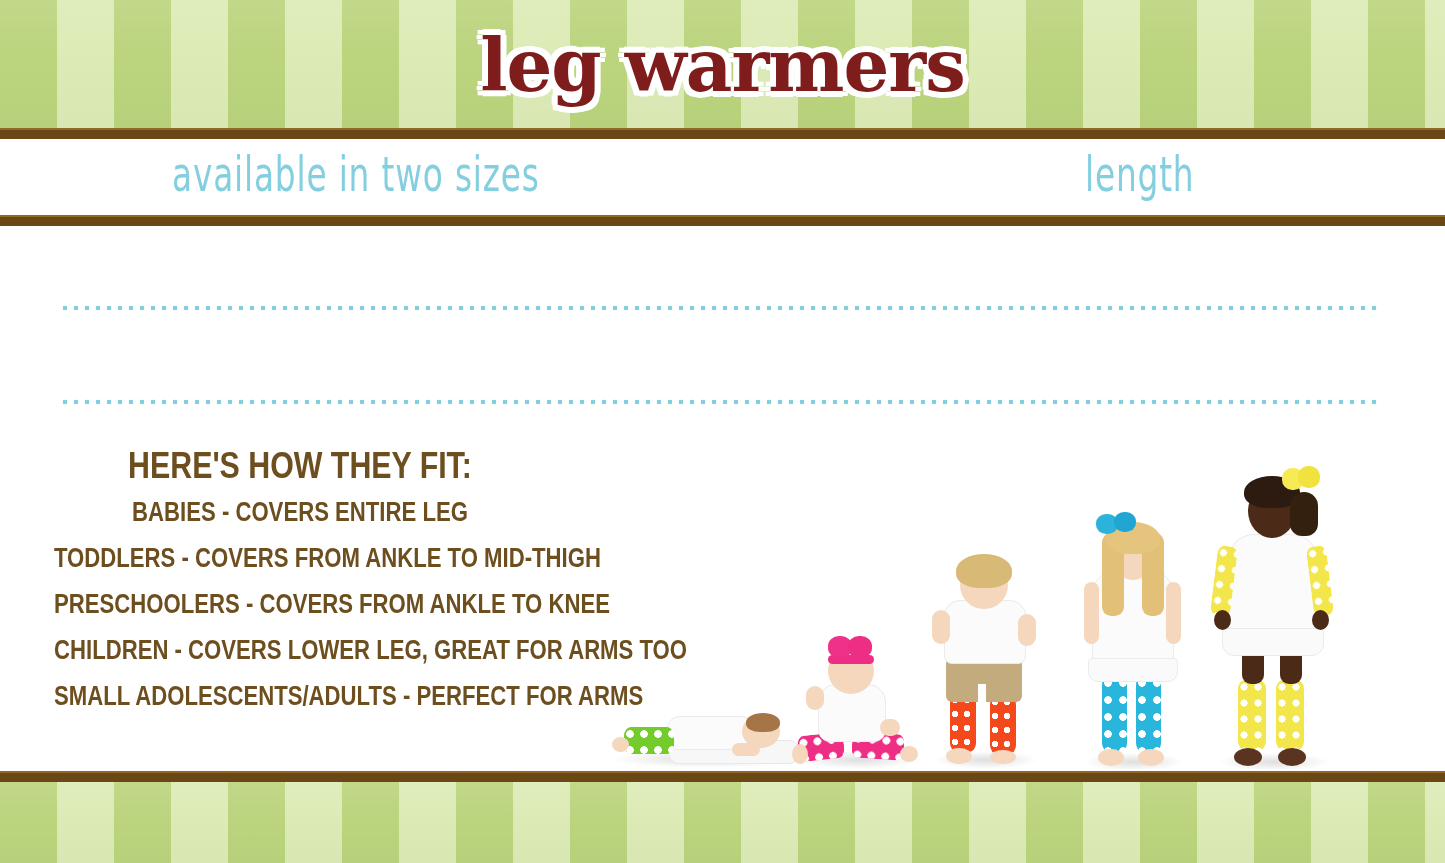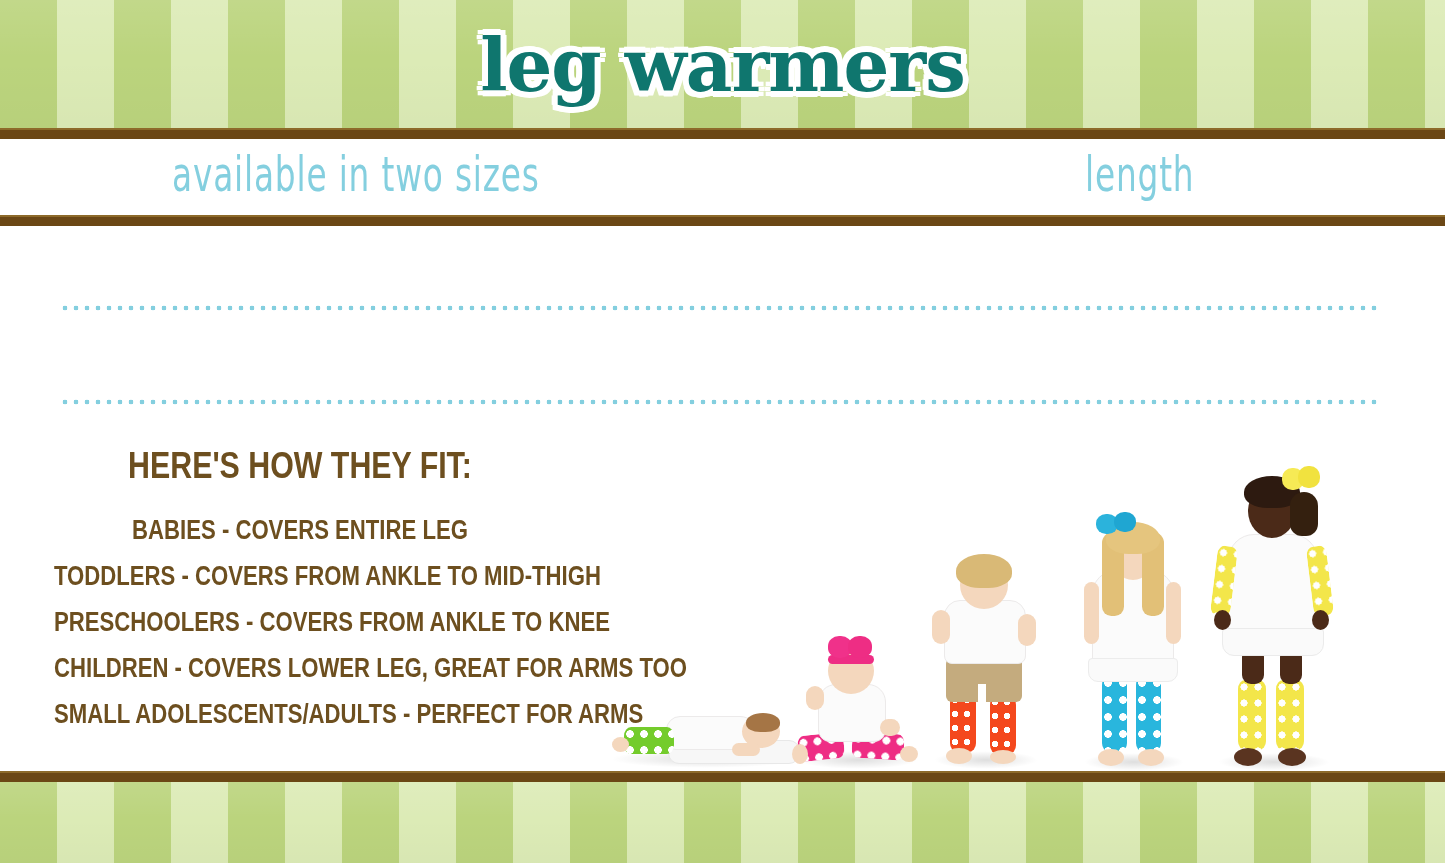--- a/index.html
+++ b/index.html
@@ -157,21 +157,21 @@
     font-family: "Liberation Sans Narrow", "Liberation Sans", sans-serif;
     color: #6d4f1f;
     font-weight: 700;
     text-transform: uppercase;
     font-size: 27px;
     line-height: 46px;
     transform: scaleX(0.82);
     transform-origin: center center;
     white-space: nowrap;
   }
-  #fit-list { margin-top: 18px; }
+  #fit-list { }
 
   
   #photo-group {
     position: absolute;
     left: 600px;
     top: 420px;
     width: 845px;
     height: 352px;
   }
   .kid { position: absolute; bottom: 0; }
@@ -204,21 +204,21 @@
 </style>
 </head>
 <body>
 
 <div id="page">
 
   <div id="band-top" class="stripe-band"></div>
 
   <div id="poster-title" style="position:absolute; left:0; top:20px; width:1445px; text-align:center;
               font-family:'DejaVu Serif', serif; font-weight:700; font-size:72px; line-height:92px;
-              color:#0f766e; letter-spacing:-1px;
+              color:#7f1d1d; letter-spacing:-1px;
               text-shadow:
                  -5px -5px 0 #ffffff,  5px -5px 0 #ffffff,
                  -5px  5px 0 #ffffff,  5px  5px 0 #ffffff,
                  -6px  0   0 #ffffff,  6px  0   0 #ffffff,
                   0   -6px 0 #ffffff,  0    6px 0 #ffffff;">leg warmers</div>
 
   <div id="bar-1" class="brown-bar"></div>
 
   <div id="header-row">
     <div id="head-sizes" class="blue-head">available in two sizes</div>

